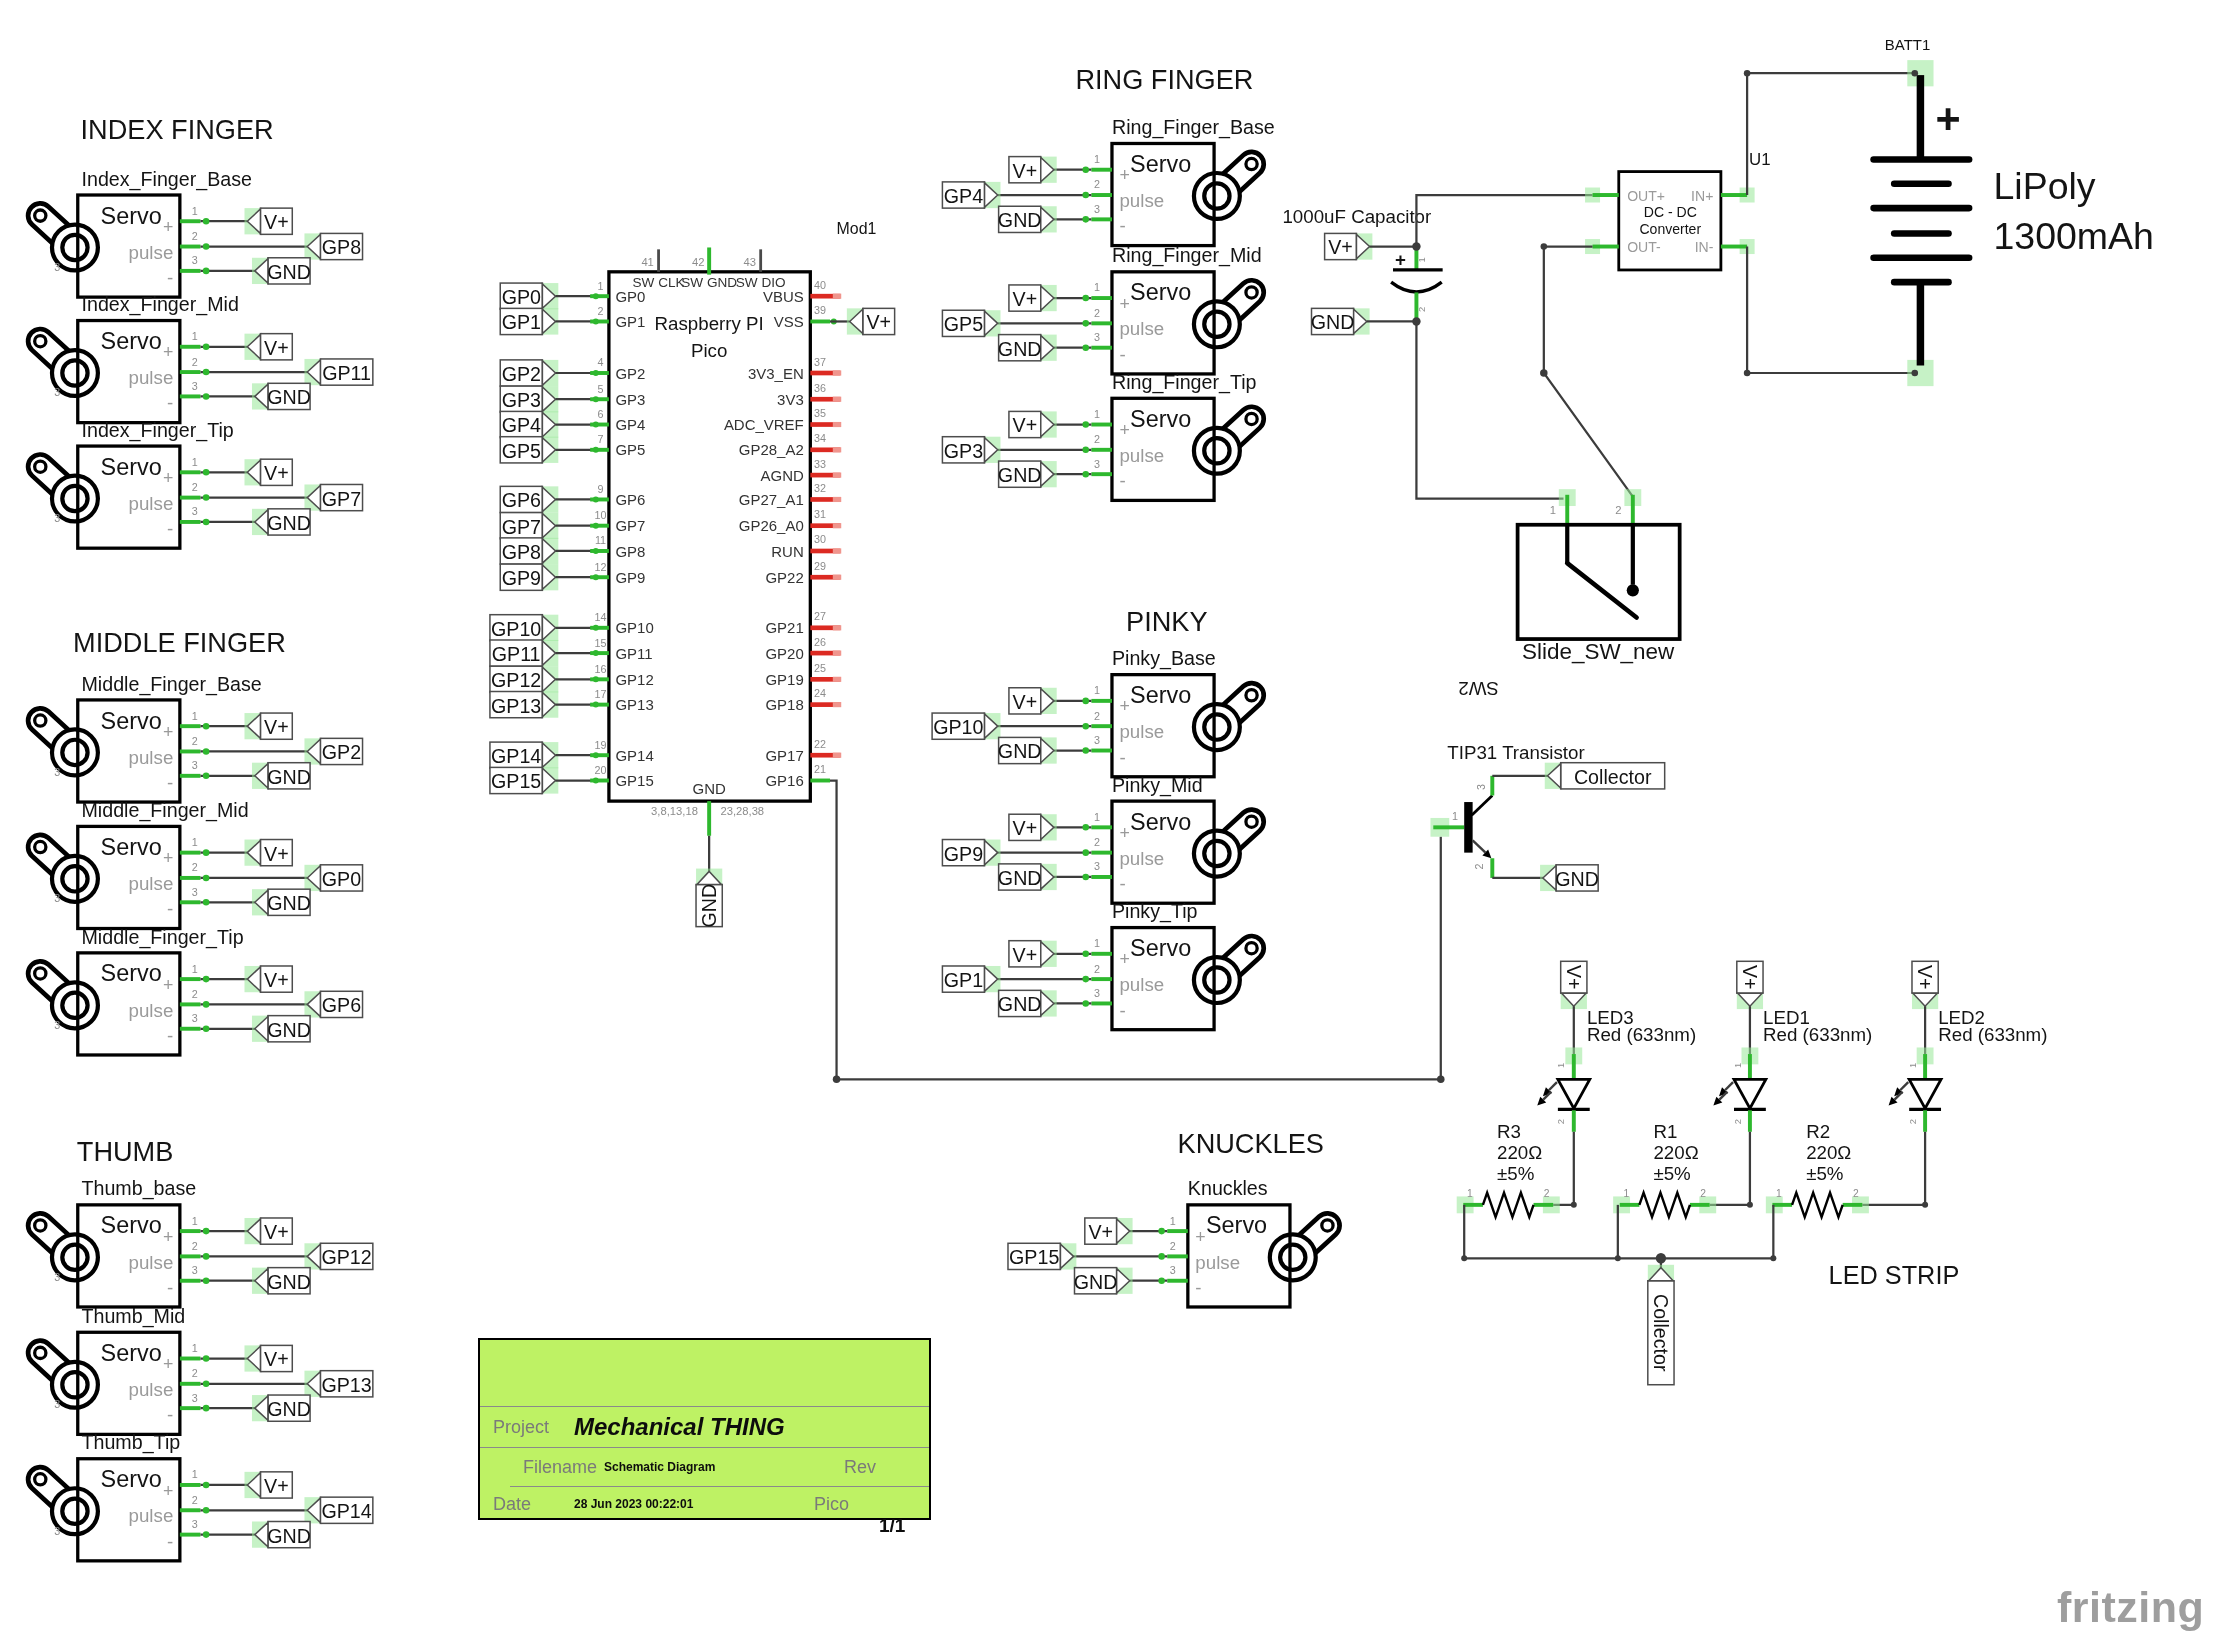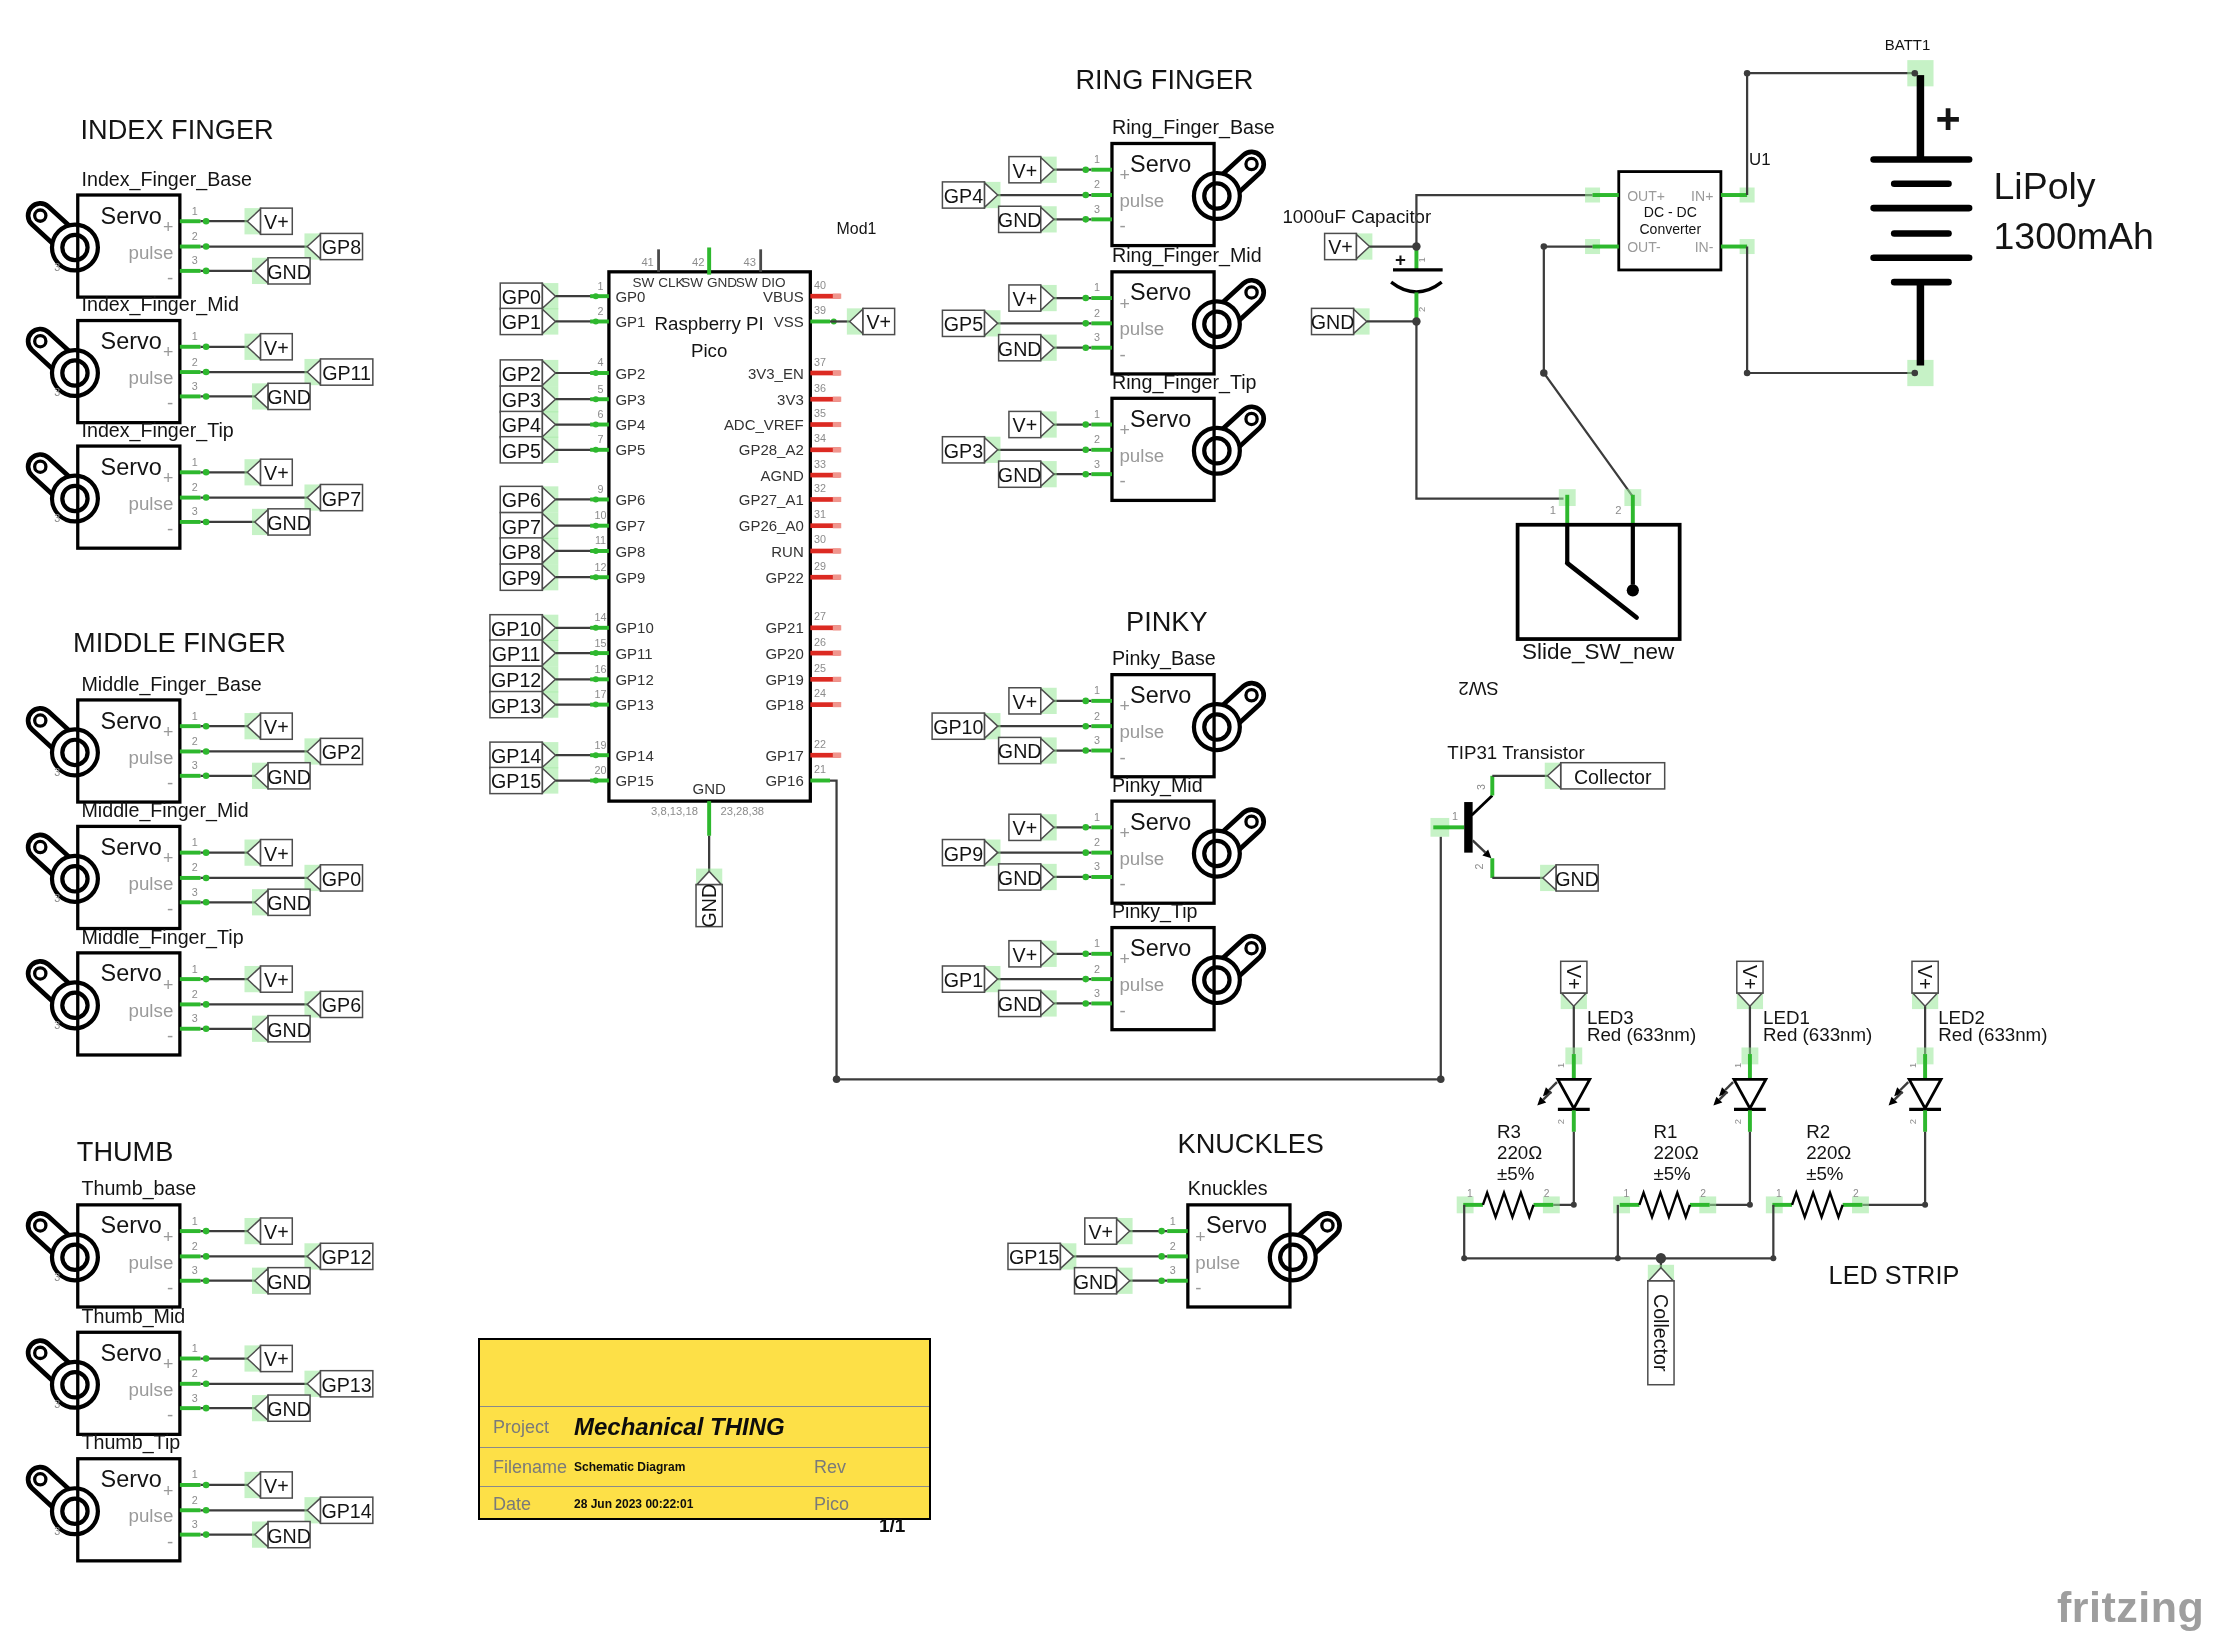--- a/index.html
+++ b/index.html
@@ -1,23 +1,23 @@
 <!DOCTYPE html>
 <html style="font-size:15px"><head>
 <meta charset="utf-8">
 <style>
   html,body{margin:0;padding:0;background:#fff;font-family:"Liberation Sans",sans-serif;}
   #canvas{position:relative;width:2223px;height:1650px;background:#ffffff;overflow:hidden;}
   #schematic{position:absolute;left:0;top:0;}
   svg text{font-family:"Liberation Sans",sans-serif;}
-  #title-block{position:absolute;left:478px;top:1338px;width:453px;height:182px;border:2.3px solid #000;box-sizing:border-box;background:#fde047;}
+  #title-block{position:absolute;left:478px;top:1338px;width:453px;height:182px;border:2.3px solid #000;box-sizing:border-box;background:#bef264;}
   .tb-top{height:66px;border-bottom:1.4px solid #8a8a8a;}
   .tb-row{position:relative;border-bottom:1.4px solid #8a8a8a;}
   .tb-project{height:40px;}
-  .tb-file{height:38px;}
+  .tb-file{height:38px;margin-left:30px;}
   .tb-date{height:34px;border-bottom:none;}
   .tb-label{position:absolute;left:13px;top:50%;transform:translateY(-50%);color:#7a7a7a;font-size:18px;white-space:nowrap;}
   .tb-rev,.tb-sheet{left:334px;}
   .tb-project-value{position:absolute;left:94px;top:50%;transform:translateY(-50%);font-size:24px;font-weight:bold;color:#0d0d0d;white-space:nowrap;font-style:italic;}
   .tb-file-value,.tb-date-value{position:absolute;left:94px;top:50%;transform:translateY(-50%);font-size:12px;font-weight:bold;color:#0d0d0d;white-space:nowrap;}
   .tb-sheet-value{position:absolute;left:399px;top:50%;transform:translateY(-50%);font-size:19px;font-weight:bold;color:#0d0d0d;margin-top:22px;}
   #watermark{position:absolute;left:2057px;top:1583px;font-size:43px;font-weight:bold;color:#9e9e9e;letter-spacing:0.5px;text-align:right;}
 </style>
 </head>
 <body>

